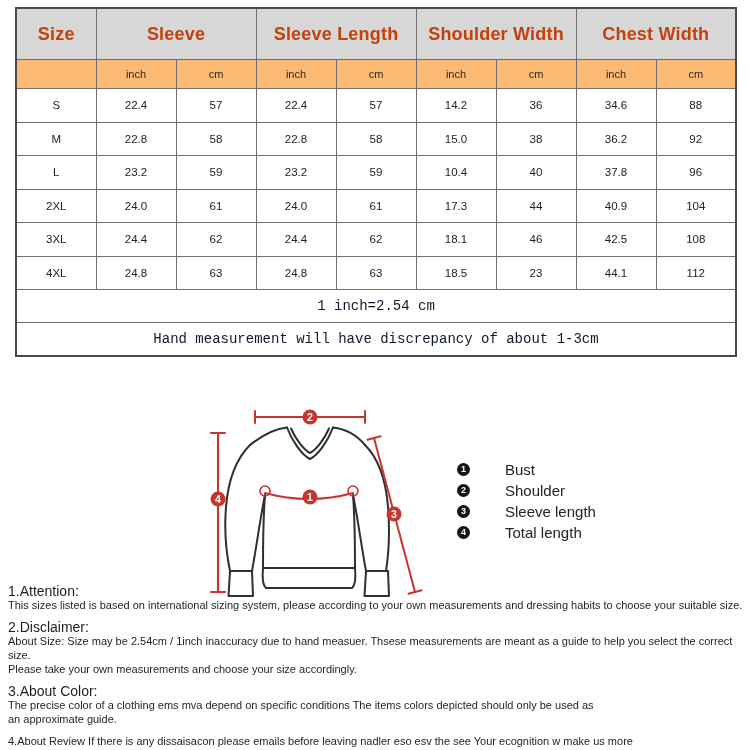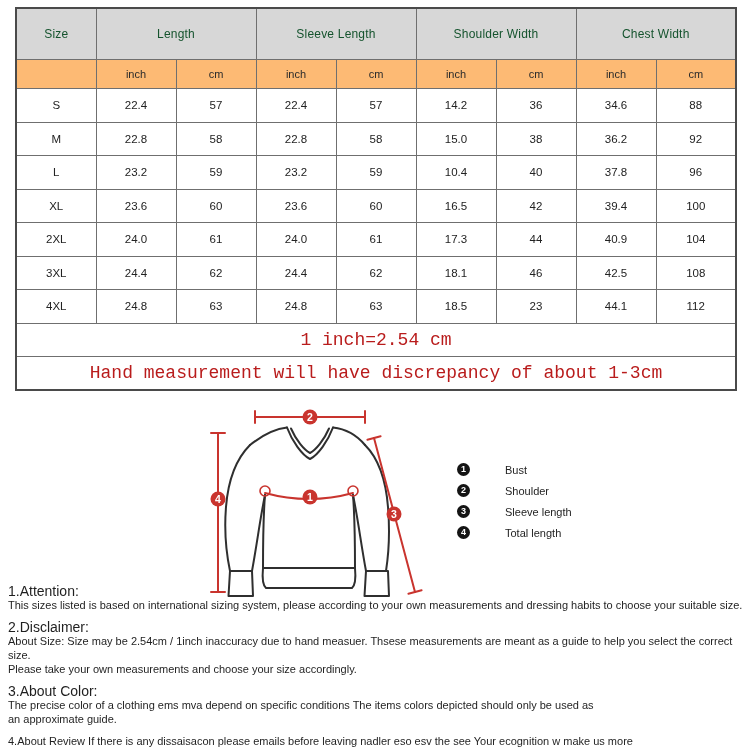--- a/index.html
+++ b/index.html
@@ -17,48 +17,48 @@
     border-collapse: collapse; table-layout: fixed;
     border: 2px solid #4a4a4a;
   }
   table.size-table th, table.size-table td {
     border: 1px solid #6f6f6f;
     text-align: center; vertical-align: middle;
     padding: 0; overflow: hidden; white-space: nowrap;
   }
   tr.group-row th {
     height: 50px; background: #d7d7d7;
-    font-size: 12px; font-weight: normal; color: #14532d;
+    font-size: 18px; font-weight: bold; color: #c2410c;
     letter-spacing: 0.2px;
   }
   tr.unit-row th {
     height: 28px; background: #fdba74;
     font-size: 11px; font-weight: normal; color: #2a2a2a;
   }
   tr.data-row td {
     height: 32.5px; font-size: 11.5px; color: #222; background: #fff;
   }
   td.note-cell {
     height: 32px; background: #fff;
     font-family: "Liberation Mono", monospace;
-    font-size: 18px; color: #b91c1c;
+    font-size: 14px; color: #0f172a;
   }
 
   
   .diagram-svg { position: absolute; left: 170px; top: 402px; width: 300px; height: 200px; }
 
   .legend { position: absolute; left: 457px; top: 459px; }
   .legend-row { display: flex; align-items: center; height: 21px; }
   .legend-dot {
     display: inline-block; width: 13px; height: 13px; border-radius: 50%;
     background: #141414; color: #ffffff;
     font-size: 9px; font-weight: bold; line-height: 13px; text-align: center;
     margin-right: 7px; flex: 0 0 13px;
   }
-  .legend-label { font-size: 11px; color: #242424; padding-left: 28px; }
+  .legend-label { font-size: 15px; color: #242424; padding-left: 28px; }
 
   
   .notes { position: absolute; left: 8px; top: 584px; width: 737px; }
   .note-heading { font-size: 14px; line-height: 14px; color: #1f1f1f; }
   .note-heading:empty { display: none; }
   .note-body { font-size: 11px; line-height: 14px; color: #1f1f1f; white-space: pre-line; margin-bottom: 8px; }
   .note:last-child .note-body { margin-bottom: 0; }
 </style>
 </head>
 <body>
@@ -73,21 +73,21 @@
         <col style="width:80px">
       <col style="width:80px">
         <col style="width:80px">
         <col style="width:80px">
         <col style="width:80px">
         <col style="width:80px">
     </colgroup>
     <tbody>
         <tr class="group-row">
       <th>Size</th>
-      <th colspan="2">Length</th>
+      <th colspan="2">Sleeve</th>
       <th colspan="2">Sleeve Length</th>
       <th colspan="2">Shoulder Width</th>
       <th colspan="2">Chest Width</th>
     </tr>
     <tr class="unit-row">
       <th></th>
       <th>inch</th>
       <th>cm</th>
       <th>inch</th>
       <th>cm</th>
@@ -121,31 +121,20 @@
     <tr class="data-row">
       <td>L</td>
       <td>23.2</td>
       <td>59</td>
       <td>23.2</td>
       <td>59</td>
       <td>10.4</td>
       <td>40</td>
       <td>37.8</td>
       <td>96</td>
-    </tr>
-    <tr class="data-row">
-      <td>XL</td>
-      <td>23.6</td>
-      <td>60</td>
-      <td>23.6</td>
-      <td>60</td>
-      <td>16.5</td>
-      <td>42</td>
-      <td>39.4</td>
-      <td>100</td>
     </tr>
     <tr class="data-row">
       <td>2XL</td>
       <td>24.0</td>
       <td>61</td>
       <td>24.0</td>
       <td>61</td>
       <td>17.3</td>
       <td>44</td>
       <td>40.9</td>

